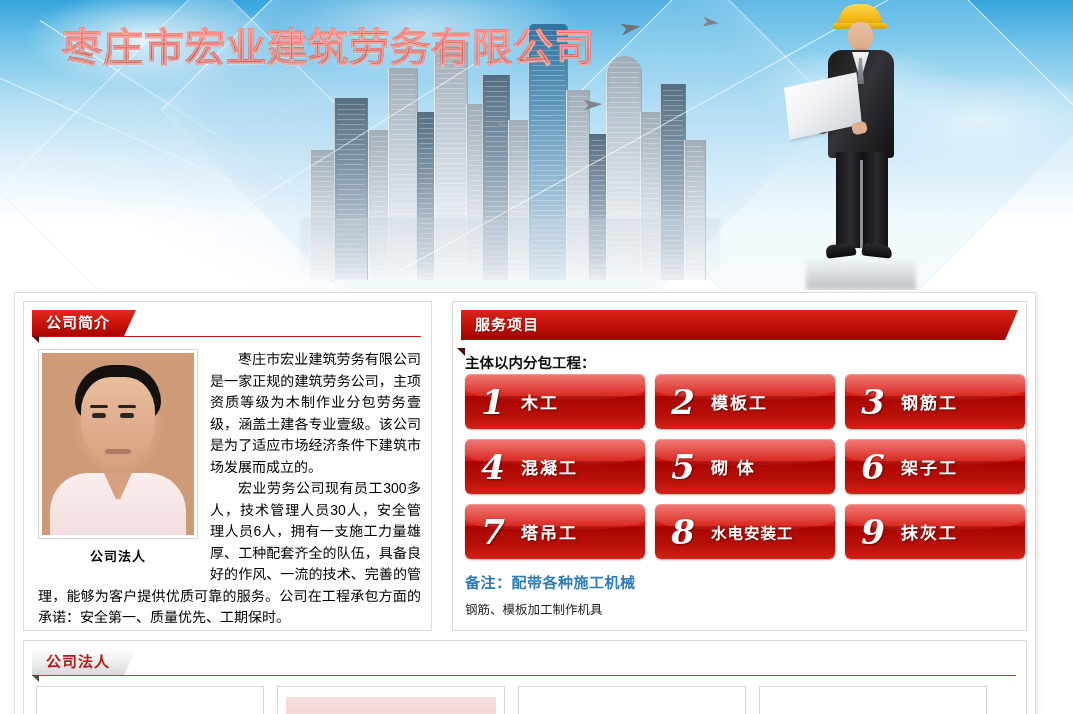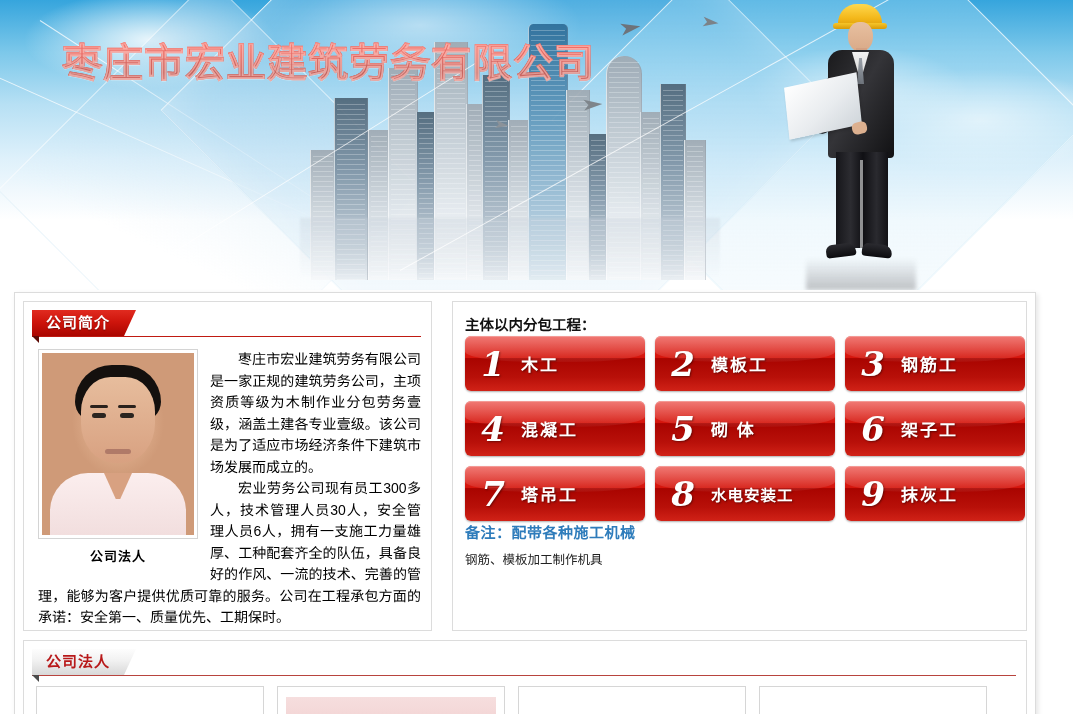--- a/index.html
+++ b/index.html
@@ -184,21 +184,21 @@
   .mirror {
     position:absolute; left:806px; top:254px; width:110px; height:36px;
     background: linear-gradient(to bottom, rgba(45,45,50,.28), rgba(255,255,255,0) 90%);
     filter: blur(2px);
     transform: scaleY(-1);
   }
 
   .banner-title {
     position: absolute;
     left: 62px;
-    top: 31px;
+    top: 16px;
     font-family: "DejaVu Sans", "Liberation Sans", sans-serif;
     font-size: 40px;
     font-weight: bold;
     letter-spacing: 1px;
     background: linear-gradient(to bottom, #ff3b2e 0%, #e01b10 38%, #a50d06 72%, #e8463a 100%);
     -webkit-background-clip: text;
     background-clip: text;
     color: transparent;
     -webkit-text-stroke: 0.6px rgba(255,220,215,.55);
     text-shadow: 0 1px 0 rgba(255,255,255,.35);
@@ -390,21 +390,21 @@
   .svc-label {
     position: relative;
     z-index: 2;
     font-size: 17px;
     font-weight: bold;
     color: #fff;
     letter-spacing: 2px;
     text-shadow: 1px 1px 2px rgba(0,0,0,.45);
   }
   .svc-note {
-    margin-top: 0;
+    margin-top: 12px;
     font-size: 15px;
     font-weight: bold;
     color: #2e7cbb;
     letter-spacing: .5px;
   }
   .svc-note2 {
     margin-top: 7px;
     font-size: 12.5px;
     color: #222;
   }
@@ -553,20 +553,23 @@
           </div>
 
           <div class="intro-text">
             <p>枣庄市宏业建筑劳务有限公司是一家正规的建筑劳务公司，主项资质等级为木制作业分包劳务壹级，涵盖土建各专业壹级。该公司是为了适应市场经济条件下建筑市场发展而成立的。</p>
             <p>宏业劳务公司现有员工300多人，技术管理人员30人，安全管理人员6人，拥有一支施工力量雄厚、工种配套齐全的队伍，具备良好的作风、一流的技术、完善的管理，能够为客户提供优质可靠的服务。公司在工程承包方面的承诺：安全第一、质量优先、工期保时。</p>
           </div>
         </div>
       </div>
 
       <div class="panel right">
+        <div class="bar-red-wrap">
+          <div class="bar-red">服务项目</div>
+        </div>
 
         <div class="svc-body">
           <div class="svc-sub">主体以内分包工程：</div>
 
           <div class="svc-grid">
             <div class="svc-btn">
               <span class="svc-num">1</span>
               <span class="svc-label">木工</span>
             </div>
             <div class="svc-btn">

